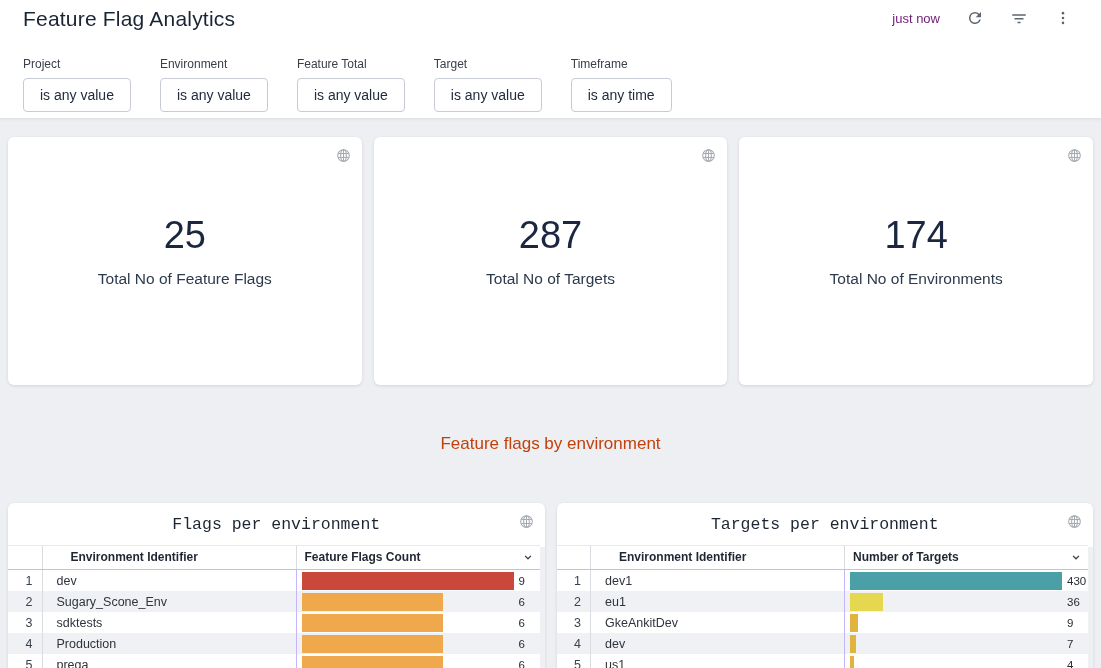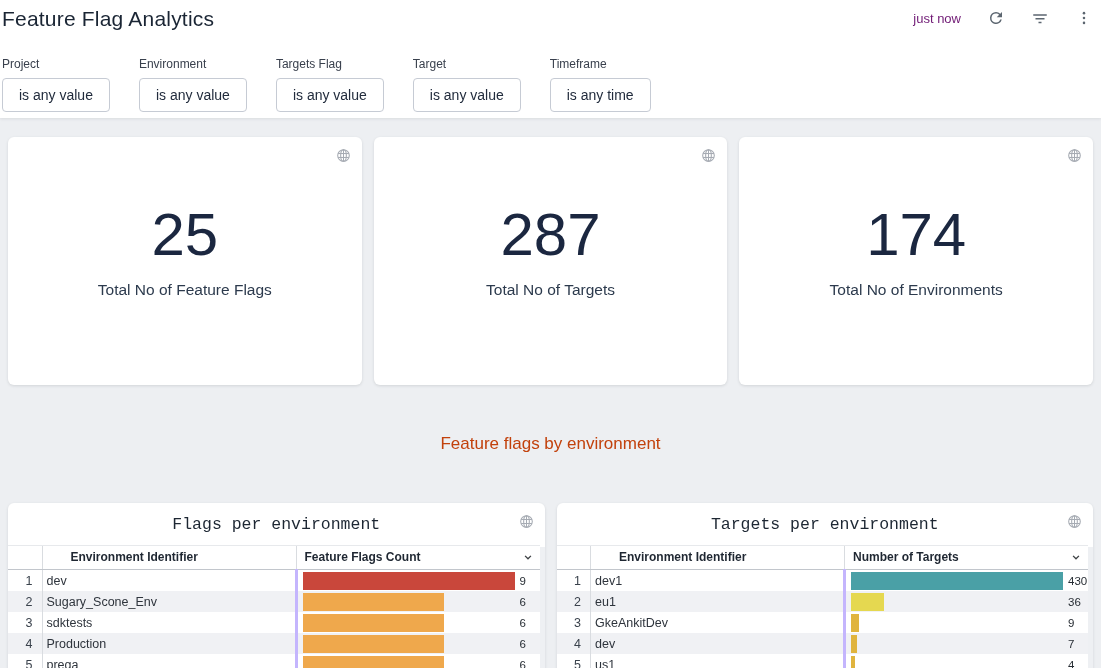--- a/index.html
+++ b/index.html
@@ -1,39 +1,39 @@
 <!DOCTYPE html>
 <html><head>
 <meta charset="utf-8">
 <style>
   * { margin:0; padding:0; box-sizing:border-box; }
   html,body { width:1101px; height:668px; overflow:hidden; }
   body { background:#edeff2; font-family:"Liberation Sans", sans-serif; }
 
   
-  .topbar { background:#fff; height:118px; padding:5px 2px 0; box-shadow:0 1px 3px rgba(40,45,55,.10); position:relative; z-index:2; }
+  .topbar { background:#fff; height:118px; padding:5px 23px 0; box-shadow:0 1px 3px rgba(40,45,55,.10); position:relative; z-index:2; }
   .title-row { display:flex; justify-content:space-between; align-items:flex-start; }
   .dash-title { font-size:21px; font-weight:500; color:#1a2534; letter-spacing:.2px; padding-top:2px; }
   .header-actions { display:flex; align-items:center; gap:26px; padding:4px 6px 0 0; color:#5c6670; }
   .updated { font-size:13px; color:#701a75; }
   .icon-btn { background:none; border:none; cursor:pointer; color:#5c6670; display:flex; align-items:center; padding:0; }
   .icon-btn svg { display:block; }
 
   .filters-row { display:flex; gap:29px; margin-top:26px; }
   .filter-label { display:block; font-size:12px; color:#39404d; margin-bottom:7px; }
   .filter-btn { font-size:14px; color:#222c3d; background:#fff; border:1px solid #c6cbd4; border-radius:4px; padding:8px 16px; min-width:94px; height:34px; cursor:pointer; font-family:inherit; }
 
   
   .content { padding:19px 8px 0; }
 
   .kpi-row { display:flex; gap:12px; }
   .kpi-card { flex:1; background:#fff; border-radius:6px; height:248px; position:relative;
               box-shadow:0 1px 3px rgba(50,55,65,.14); display:flex; flex-direction:column;
               align-items:center; justify-content:center; }
-  .kpi-value { font-size:60px; color:#1b2740; line-height:1; margin-top:-18px; }
+  .kpi-value { font-size:38px; color:#1b2740; line-height:1; margin-top:-18px; }
   .kpi-label { font-size:15.5px; color:#2c3a4d; margin-top:16px; }
   .tile-globe { position:absolute; top:10px; right:10px; color:#a6abb3; line-height:0; }
 
   .section-title { height:118px; display:flex; align-items:center; justify-content:center;
                    font-size:17px; font-weight:500; color:#c2410c; }
 
   
   .tables-row { display:flex; gap:12px; }
   .table-card { flex:1; background:#fff; border-radius:6px 6px 0 0; position:relative; height:205px;
                 box-shadow:0 1px 3px rgba(50,55,65,.14); overflow:hidden; }
@@ -45,21 +45,21 @@
   thead th { text-align:left; font-size:12px; font-weight:bold; color:#1f2732; padding:4px 8px 5px;
              border-top:1px solid #e7e9ec; border-bottom:1px solid #c2c6cc; height:23px; }
   th.col-idx { width:34px; }
   th.col-env { width:254px; border-left:1px solid #d9dce0; padding-left:28px; }
   th.col-cnt { border-left:1px solid #d9dce0; position:relative; padding-right:26px; }
   .sort-chevron { position:absolute; right:5px; top:4px; color:#3c4043; line-height:0; cursor:pointer; }
 
   tbody td { height:21px; font-size:12.5px; color:#2e343c; padding:0; }
   tbody tr:nth-child(even) { background:#f0f1f4; }
   td.cell-idx { text-align:right; padding-right:9px; color:#3a424c; border-right:1px solid #d9dce0; }
-  td.cell-env { padding-left:4px; border-right:3px solid #c4b5fd; cursor:pointer; }
+  td.cell-env { padding-left:14px; border-right:1px solid #c4b5fd; cursor:pointer; }
   td.cell-cnt { padding-left:5px; }
   .bar-wrap { display:flex; align-items:center; height:21px; }
   .bar-track { width:212px; flex:0 0 auto; display:flex; align-items:center; height:21px; }
   .bar { height:18px; cursor:pointer; }
   .bar-value { font-size:11.5px; color:#262c33; margin-left:5px; white-space:nowrap; }
 </style>
 </head>
 <body>
 
 <header class="topbar">
@@ -96,21 +96,21 @@
   <div class="filters-row">
     <div class="filter">
       <span class="filter-label">Project</span>
       <button class="filter-btn">is any value</button>
     </div>
     <div class="filter">
       <span class="filter-label">Environment</span>
       <button class="filter-btn">is any value</button>
     </div>
     <div class="filter">
-      <span class="filter-label">Targets Flag</span>
+      <span class="filter-label">Feature Total</span>
       <button class="filter-btn">is any value</button>
     </div>
     <div class="filter">
       <span class="filter-label">Target</span>
       <button class="filter-btn">is any value</button>
     </div>
     <div class="filter">
       <span class="filter-label">Timeframe</span>
       <button class="filter-btn">is any time</button>
     </div>

